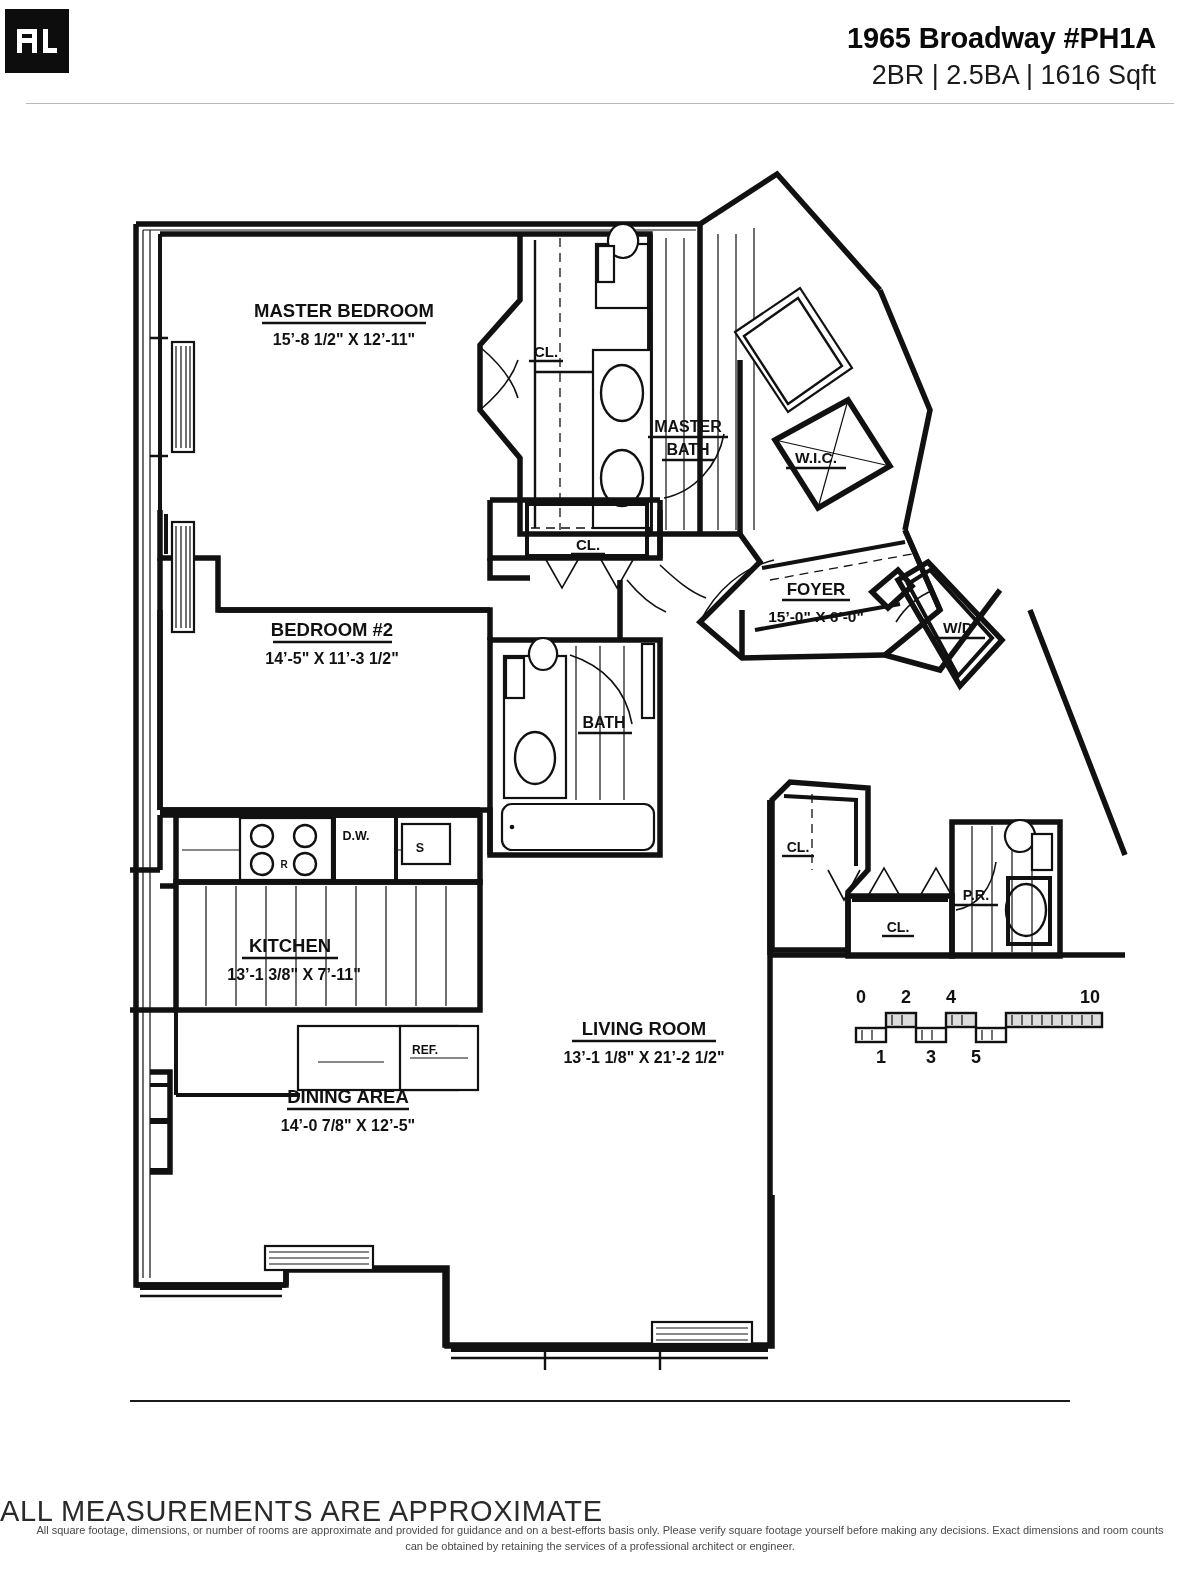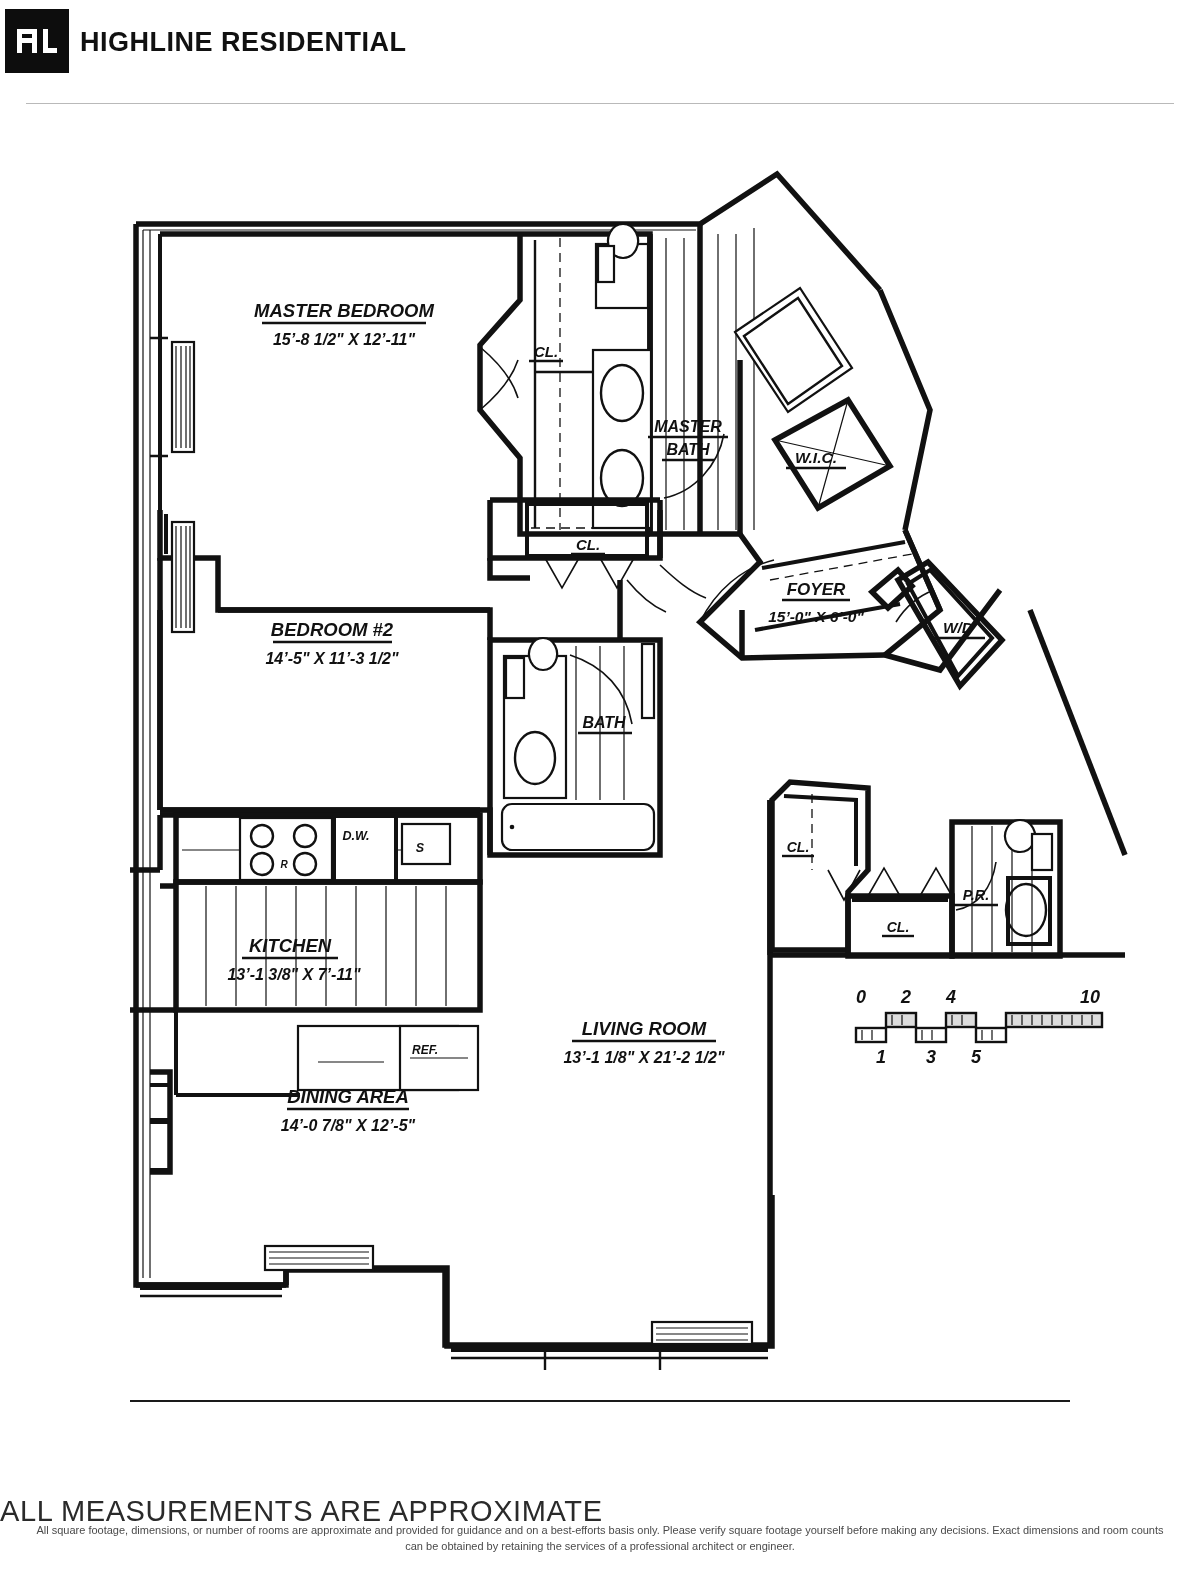--- a/index.html
+++ b/index.html
@@ -34,21 +34,21 @@
     position:absolute;right:44px;top:60px;
     font-size:27px;font-weight:400;letter-spacing:0px;
     text-align:right;white-space:nowrap;color:#1a1a1a;
   }
   #header-rule{
     position:absolute;left:26px;top:103px;width:1148px;height:1px;
     background:#b9b9b9;
   }
   
   #plan-wrap{
-    position:absolute;left:0;top:110px;width:1200px;height:1290px;font-style:italic;
+    position:absolute;left:0;top:110px;width:1200px;height:1290px;
   }
   #plan-svg{display:block;width:1200px;height:1290px;}
   
   #footer-rule{
     position:absolute;left:130px;top:1400px;width:940px;height:2px;
     background:#1a1a1a;
   }
   #approx{
     position:absolute;left:0;top:1495px;width:1200px;
     text-align:left;font-size:29px;font-weight:400;
@@ -72,21 +72,22 @@
       <rect x="12" y="20" width="5" height="24" fill="#ffffff"></rect>
       <rect x="12" y="29" width="20" height="5" fill="#ffffff"></rect>
       <rect x="27" y="20" width="5" height="24" fill="#ffffff"></rect>
       <rect x="12" y="20" width="20" height="5" fill="#ffffff"></rect>
 
       <rect x="38" y="20" width="5" height="24" fill="#ffffff"></rect>
       <rect x="38" y="39" width="14" height="5" fill="#ffffff"></rect>
     </svg>
   </div>
 
-  <div id="brand-name">HIGHLINE RESIDENTIAL</div>
+  <div id="addr-line">1965 Broadway #PH1A</div>
+  <div id="spec-line">2BR | 2.5BA | 1616 Sqft</div>
   <div id="header-rule"></div>
 </div>
 
 <div id="plan-wrap">
 <svg id="plan-svg" viewBox="0 0 1200 1290" xmlns="http://www.w3.org/2000/svg">
   <defs>
     <style>
       .w  { fill:none; stroke:#111; stroke-width:5.5; stroke-linejoin:miter; }
       .wx { fill:none; stroke:#111; stroke-width:4;   stroke-linejoin:miter; }
       .wt { fill:none; stroke:#111; stroke-width:2.4; }

